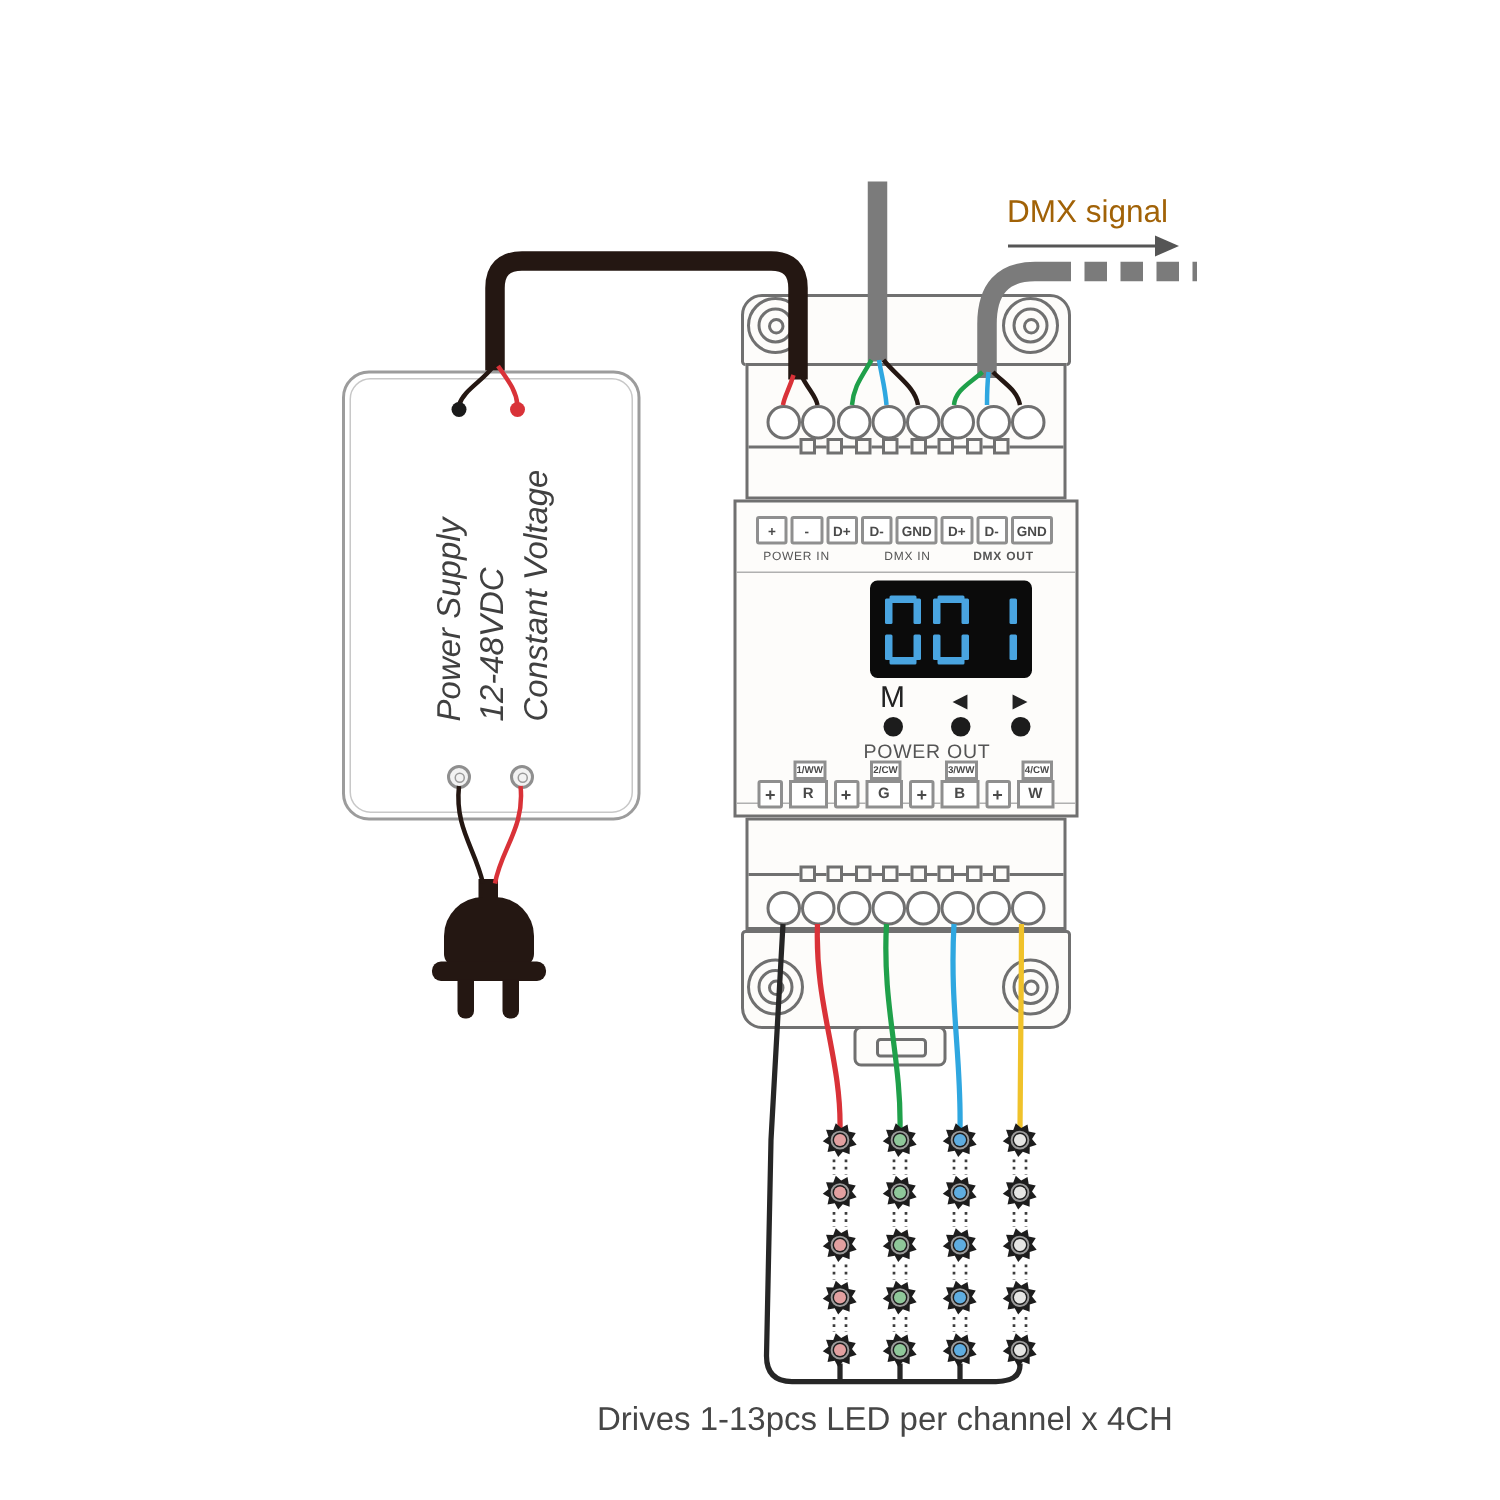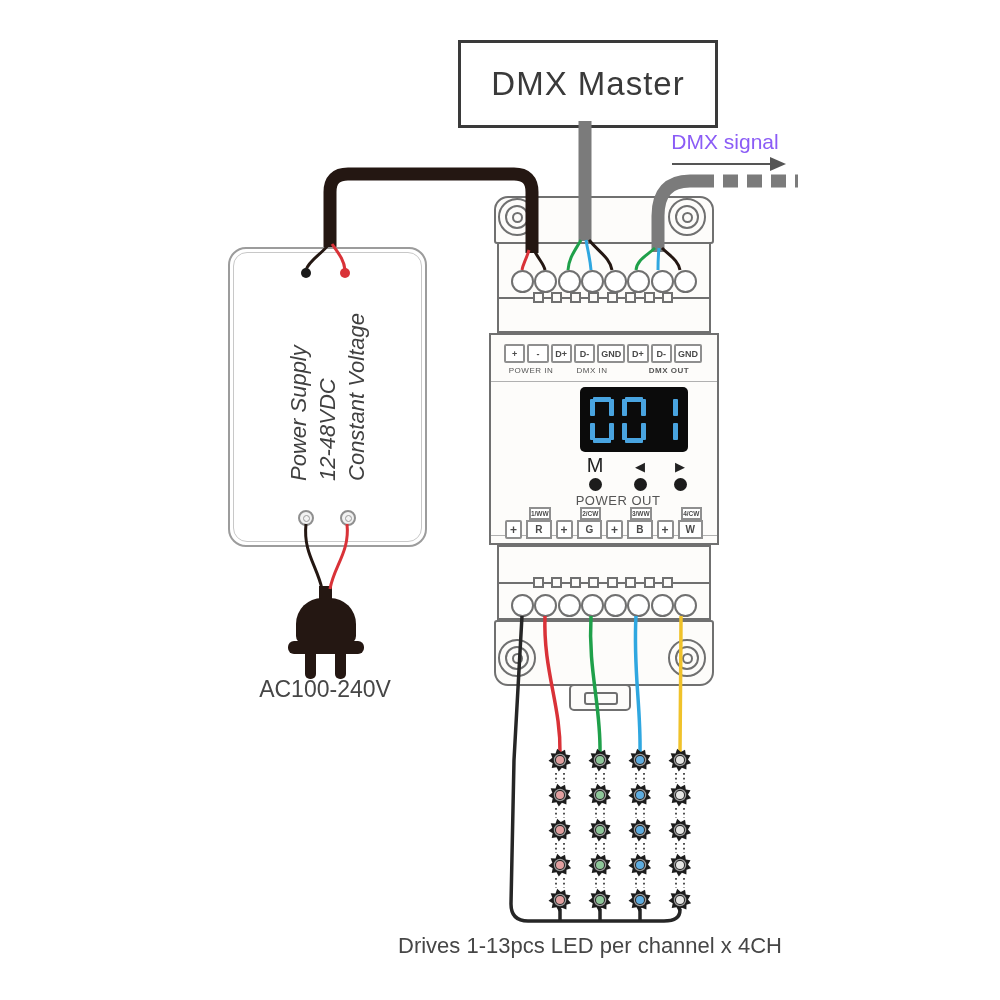--- a/index.html
+++ b/index.html
@@ -6,21 +6,21 @@
   html,body{margin:0;padding:0;background:#ffffff;}
   #canvas{position:relative;width:1000px;height:1000px;background:#ffffff;overflow:hidden;
           font-family:"Liberation Sans", sans-serif;color:#3f3f3f;}
   #wire-layer{position:absolute;left:0;top:0;width:1000px;height:1000px;pointer-events:none;z-index:5;}
 
   
   .boxed-title{position:absolute;left:458px;top:40px;width:254px;height:82px;border:3px solid #3a3a3a;
                background:#fff;display:flex;align-items:center;justify-content:center;
                font-size:33px;letter-spacing:1px;color:#3a3a3a;}
   .signal-label{position:absolute;left:655px;top:130px;width:140px;text-align:center;
-                font-size:21px;color:#8b5cf6;}
+                font-size:21px;color:#a16207;}
   .bottom-note{position:absolute;left:398px;top:933px;width:410px;
                font-size:22px;color:#464646;}
   .ac-label{position:absolute;left:235px;top:676px;width:180px;text-align:center;
             font-size:23px;color:#464646;}
 
   
   .psu-box{position:absolute;left:228px;top:247px;width:199px;height:300px;border:2px solid #9c9c9c;
            border-radius:18px;background:#fff;box-sizing:border-box;}
   .psu-inner{position:absolute;inset:3px;border:1.5px solid #c8c8c8;border-radius:14px;}
   .psu-text{position:absolute;left:50%;top:50%;transform:translate(-50%,-50%) rotate(-90deg);
@@ -62,21 +62,21 @@
   .block-line{position:absolute;left:0;right:0;border-top:2px solid #707070;}
   .squares-row{position:absolute;left:34px;width:140px;display:flex;justify-content:space-between;}
   .term-square{width:11px;height:11px;border:2px solid #707070;background:#fdfcfa;box-sizing:border-box;}
 
   
   .input-terms{position:absolute;left:13px;top:9px;width:198px;height:19px;display:flex;gap:2px;}
   .t-box{flex:1;border:2px solid #8f8f8f;background:#fff;border-radius:2px;box-sizing:border-box;
          display:flex;align-items:center;justify-content:center;font-size:9px;font-weight:bold;color:#4a4a4a;}
   .t-box.wide{flex:1.4;}
   .grp{position:absolute;top:31px;font-size:8px;letter-spacing:.5px;color:#555;text-align:center;width:80px;}
-  .grp.g0{left:0;} .grp.g1{left:61px;} .grp.g2{left:138px;font-weight:bold;}
+  .grp.g0{left:0;} .grp.g1{left:61px;padding-left:13px;} .grp.g2{left:138px;font-weight:bold;}
   .mid-line{position:absolute;left:0;right:0;border-top:1px solid #b0b0b0;}
 
   .display{position:absolute;left:89px;top:52px;width:108px;height:65px;background:#0b0b0b;border-radius:5px;
            display:flex;align-items:center;justify-content:center;gap:8px;}
   .digit{position:relative;width:24px;height:46px;}
   .seg{position:absolute;background:#49a4e0;border-radius:1px;}
   .seg.h{left:3px;right:3px;height:5px;}
   .seg.v{width:5px;height:17px;}
   .seg.a{top:0;} .seg.d{bottom:0;}
   .seg.f{left:0;top:2.5px;} .seg.b{right:0;top:2.5px;}
@@ -103,23 +103,20 @@
   .din-outer{position:absolute;left:569px;top:684px;width:62px;height:27px;border:2px solid #707070;
              border-radius:5px;background:#fdfcfa;box-sizing:border-box;z-index:2;}
   .din-inner{position:absolute;left:13px;top:6px;width:34px;height:13px;border:2px solid #707070;
              border-radius:3px;box-sizing:border-box;}
 </style>
 </head>
 <body>
 
 <div id="canvas">
 
-  <div class="boxed-title">
-    <span>DMX Master</span>
-  </div>
 
   <div class="signal-label">DMX signal</div>
 
   <div class="psu-box">
     <div class="psu-inner"></div>
     <div class="psu-text">
       <div>Power Supply</div>
       <div>12-48VDC</div>
       <div>Constant Voltage</div>
     </div>
@@ -127,21 +124,20 @@
   <div class="psu-dot black"></div>
   <div class="psu-dot red"></div>
   <div class="psu-screw" style="left:298px;top:510px;"></div>
   <div class="psu-screw" style="left:340px;top:510px;"></div>
 
   <div class="plug-part plug-neck"></div>
   <div class="plug-part plug-dome"></div>
   <div class="plug-part plug-flange"></div>
   <div class="plug-part plug-prong p1"></div>
   <div class="plug-part plug-prong p2"></div>
-  <div class="ac-label">AC100-240V</div>
 
   <div class="plate" id="plate-top"></div>
   <div class="screw" style="left:498px;top:198px;">
     <div class="screw-mid">
         <div class="screw-in"></div>
       </div>
     </div>
   <div class="screw" style="left:668px;top:198px;">
     <div class="screw-mid">
         <div class="screw-in"></div>

